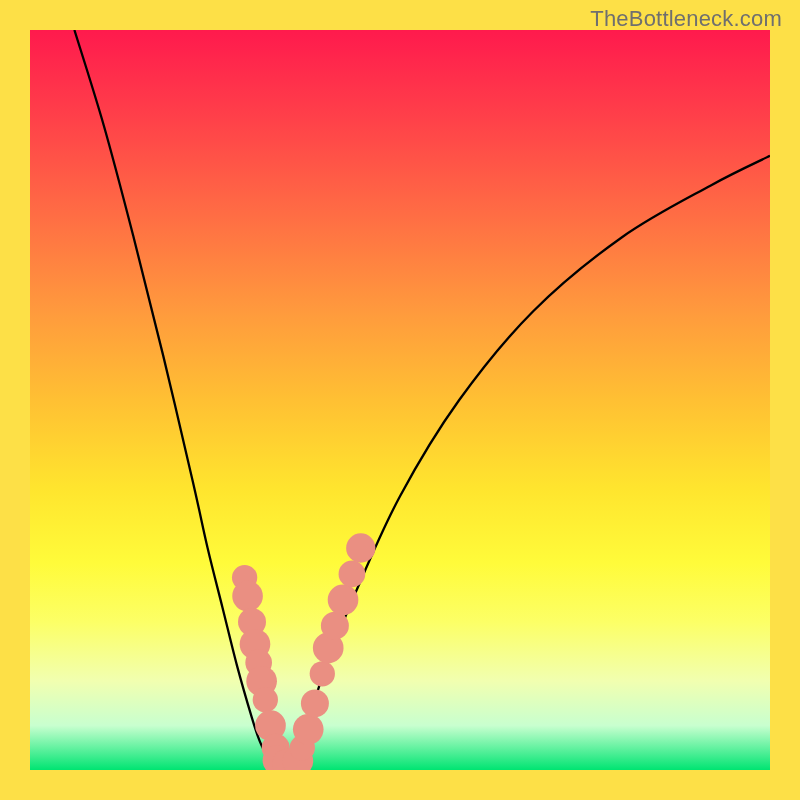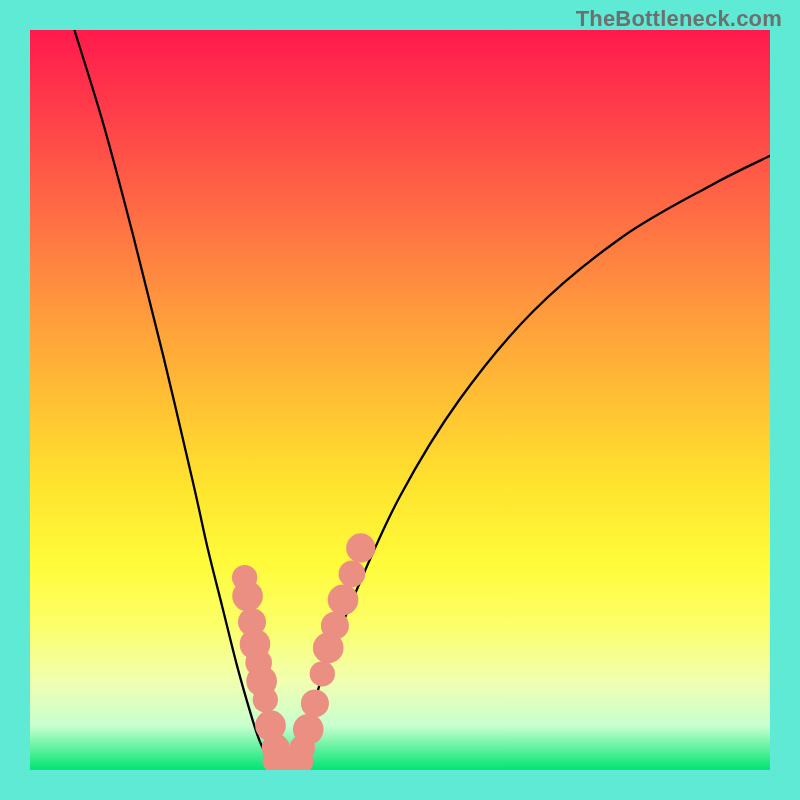--- a/index.html
+++ b/index.html
@@ -7,22 +7,21 @@
     padding: 0;
     width: 800px;
     height: 800px;
     background: #000;
     overflow: hidden;
     font-family: Arial, Helvetica, sans-serif;
   }
   .frame {
     position: absolute;
     inset: 0;
-    background: #5eead4;
-    font-weight: bold;
+    background: #fde047;
   }
   .plot-area {
     position: absolute;
     left: 30px;
     top: 30px;
     width: 740px;
     height: 740px;
     overflow: hidden;
   }
   .gradient {

